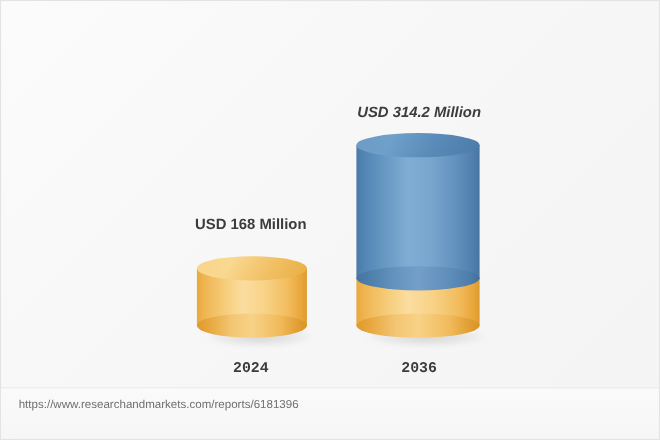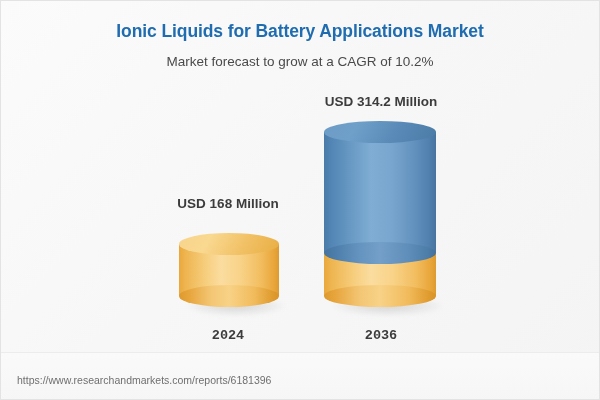--- a/index.html
+++ b/index.html
@@ -67,21 +67,21 @@
   .value-label {
     position: absolute;
     width: 100%;
     left: 0;
     font-size: 13.5px;
     font-weight: bold;
     color: #3c3c3c;
     white-space: nowrap;
   }
   .col-2024 .value-label { bottom: 136px; }
-  .col-2034 .value-label { bottom: 238px; }
+  .col-2034 .value-label { bottom: 238px; font-style: italic; }
 
   .year-label {
     position: absolute;
     bottom: 4px;
     width: 100%;
     left: 0;
     font-size: 13.5px;
     font-weight: bold;
     color: #3c3c3c;
     font-family: Liberation Mono, monospace;
@@ -191,21 +191,21 @@
     left: 0;
     bottom: 0;
     width: 100%;
     height: 46px;
     border-top: 1px solid #ececec;
     background: linear-gradient(180deg, #fafafa 0%, #f6f6f6 100%);
   }
   .footer-url {
     position: absolute;
     left: 16px;
-    top: 21px;
+    top: 9px;
     font-size: 10.5px;
     color: #6f6f6f;
     white-space: nowrap;
   }
   .logo {
     position: absolute;
     right: 16px;
     top: 8px;
     text-align: right;
     line-height: 1;
@@ -225,24 +225,20 @@
     letter-spacing: 0.15px;
     color: #1d5b96;
     white-space: nowrap;
   }
 </style>
 </head>
 <body>
 
 <div id="infographic">
 
-  <div class="header">
-    <div class="chart-title">Ionic Liquids for Battery Applications Market</div>
-    <div class="chart-subtitle">Market forecast to grow at a CAGR of 10.2%</div>
-  </div>
 
   <div class="plot">
 
     <div class="col col-2024">
       <div class="value-label">USD 168 Million</div>
 
       <div class="cyl cyl-2024">
         <div class="cyl-shadow"></div>
         <div class="cyl-inner">
 

